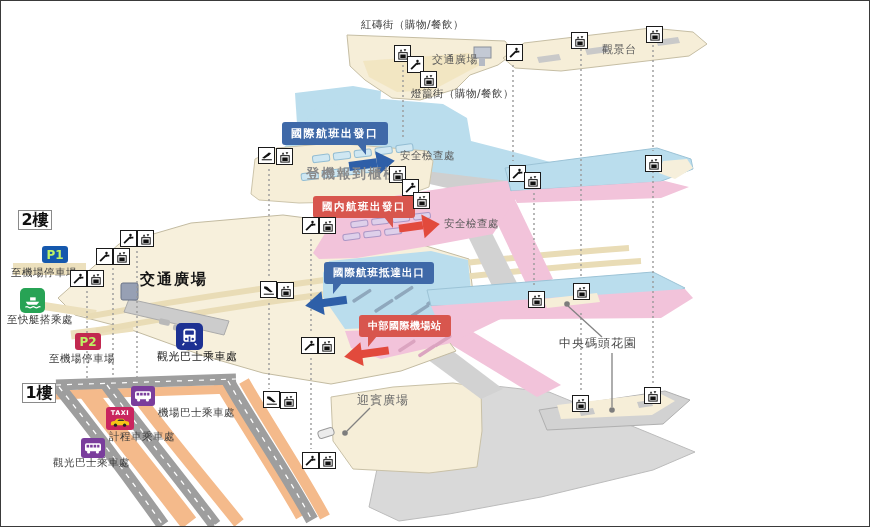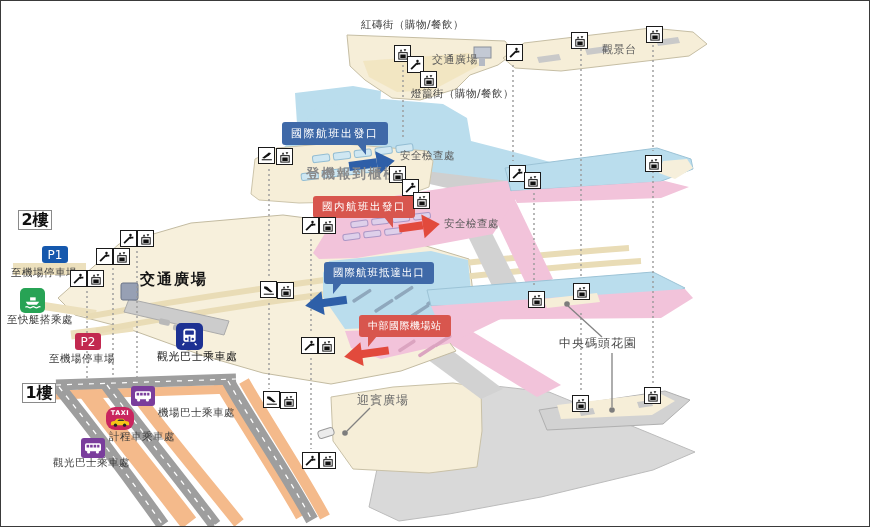--- a/index.html
+++ b/index.html
@@ -7,35 +7,35 @@
          box-sizing:border-box;overflow:hidden;font-family:"DejaVu Sans",sans-serif;}
   .stage svg.bg{position:absolute;left:0;top:0;}
   .lbl{position:absolute;font-size:10.5px;color:#3a3a3a;white-space:nowrap;letter-spacing:.5px;line-height:1.3;}
   .lbl.gray{color:#5a5a5a;}
   .lbl.big-gray{font-size:13.5px;font-weight:bold;color:#8a8a8a;letter-spacing:2px;}
   .lbl.plaza{font-size:15px;font-weight:bold;color:#141414;letter-spacing:2px;}
   .lbl.mid{font-size:12px;color:#4a4a4a;letter-spacing:1px;}
   .lbl.welcome{font-size:12px;color:#6a6a6a;letter-spacing:1px;}
   .floor-tag{position:absolute;width:32px;height:18px;background:#fff;border:1.5px solid #8a8a8a;
              font-size:16px;font-weight:bold;color:#111;text-align:center;line-height:18px;}
-  .banner{position:absolute;color:#fff;font-weight:normal;font-size:11px;letter-spacing:1.5px;
+  .banner{position:absolute;color:#fff;font-weight:bold;font-size:11px;letter-spacing:1.5px;
           padding:4px 9px;border-radius:3px;white-space:nowrap;z-index:6;}
   .banner.blue{background:#3f69a8;} .banner.red{background:#d8564e;}
   .banner::after{content:"";position:absolute;bottom:-10px;width:0;height:0;border-top:11px solid #3f69a8;}
   .banner.red::after{border-top-color:#d8564e;}
   .tail-dr::after{right:22px;border-left:9px solid transparent;}
   .tail-dl::after{left:9px;border-right:9px solid transparent;}
   .ic{position:absolute;width:17px;height:17px;background:#fff;border:1.5px solid #1a1a1a;
       box-sizing:border-box;display:flex;align-items:center;justify-content:center;z-index:7;}
   .ic svg{width:12px;height:12px;display:block;}
-  .badge{position:absolute;display:flex;align-items:center;justify-content:center;color:#ffffff;
-         font-weight:normal;z-index:7;}
+  .badge{position:absolute;display:flex;align-items:center;justify-content:center;color:#bef264;
+         font-weight:bold;z-index:7;}
   .badge.p{width:26px;height:17px;border-radius:3px;font-size:12px;}
   .badge.sq{border-radius:5px;}
-  .taxi-badge{position:absolute;width:28px;height:23px;border-radius:9px;background:#c9255f;
+  .taxi-badge{position:absolute;width:28px;height:23px;border-radius:3px;background:#c9255f;
               display:flex;flex-direction:column;align-items:center;justify-content:center;z-index:7;}
   .taxi-badge .t{color:#fff;font-weight:bold;font-size:6.5px;letter-spacing:.5px;line-height:1;}
 </style>
 </head>
 <body>
 
 <div class="stage">
 
 <svg width="0" height="0" style="position:absolute">
   <defs>

